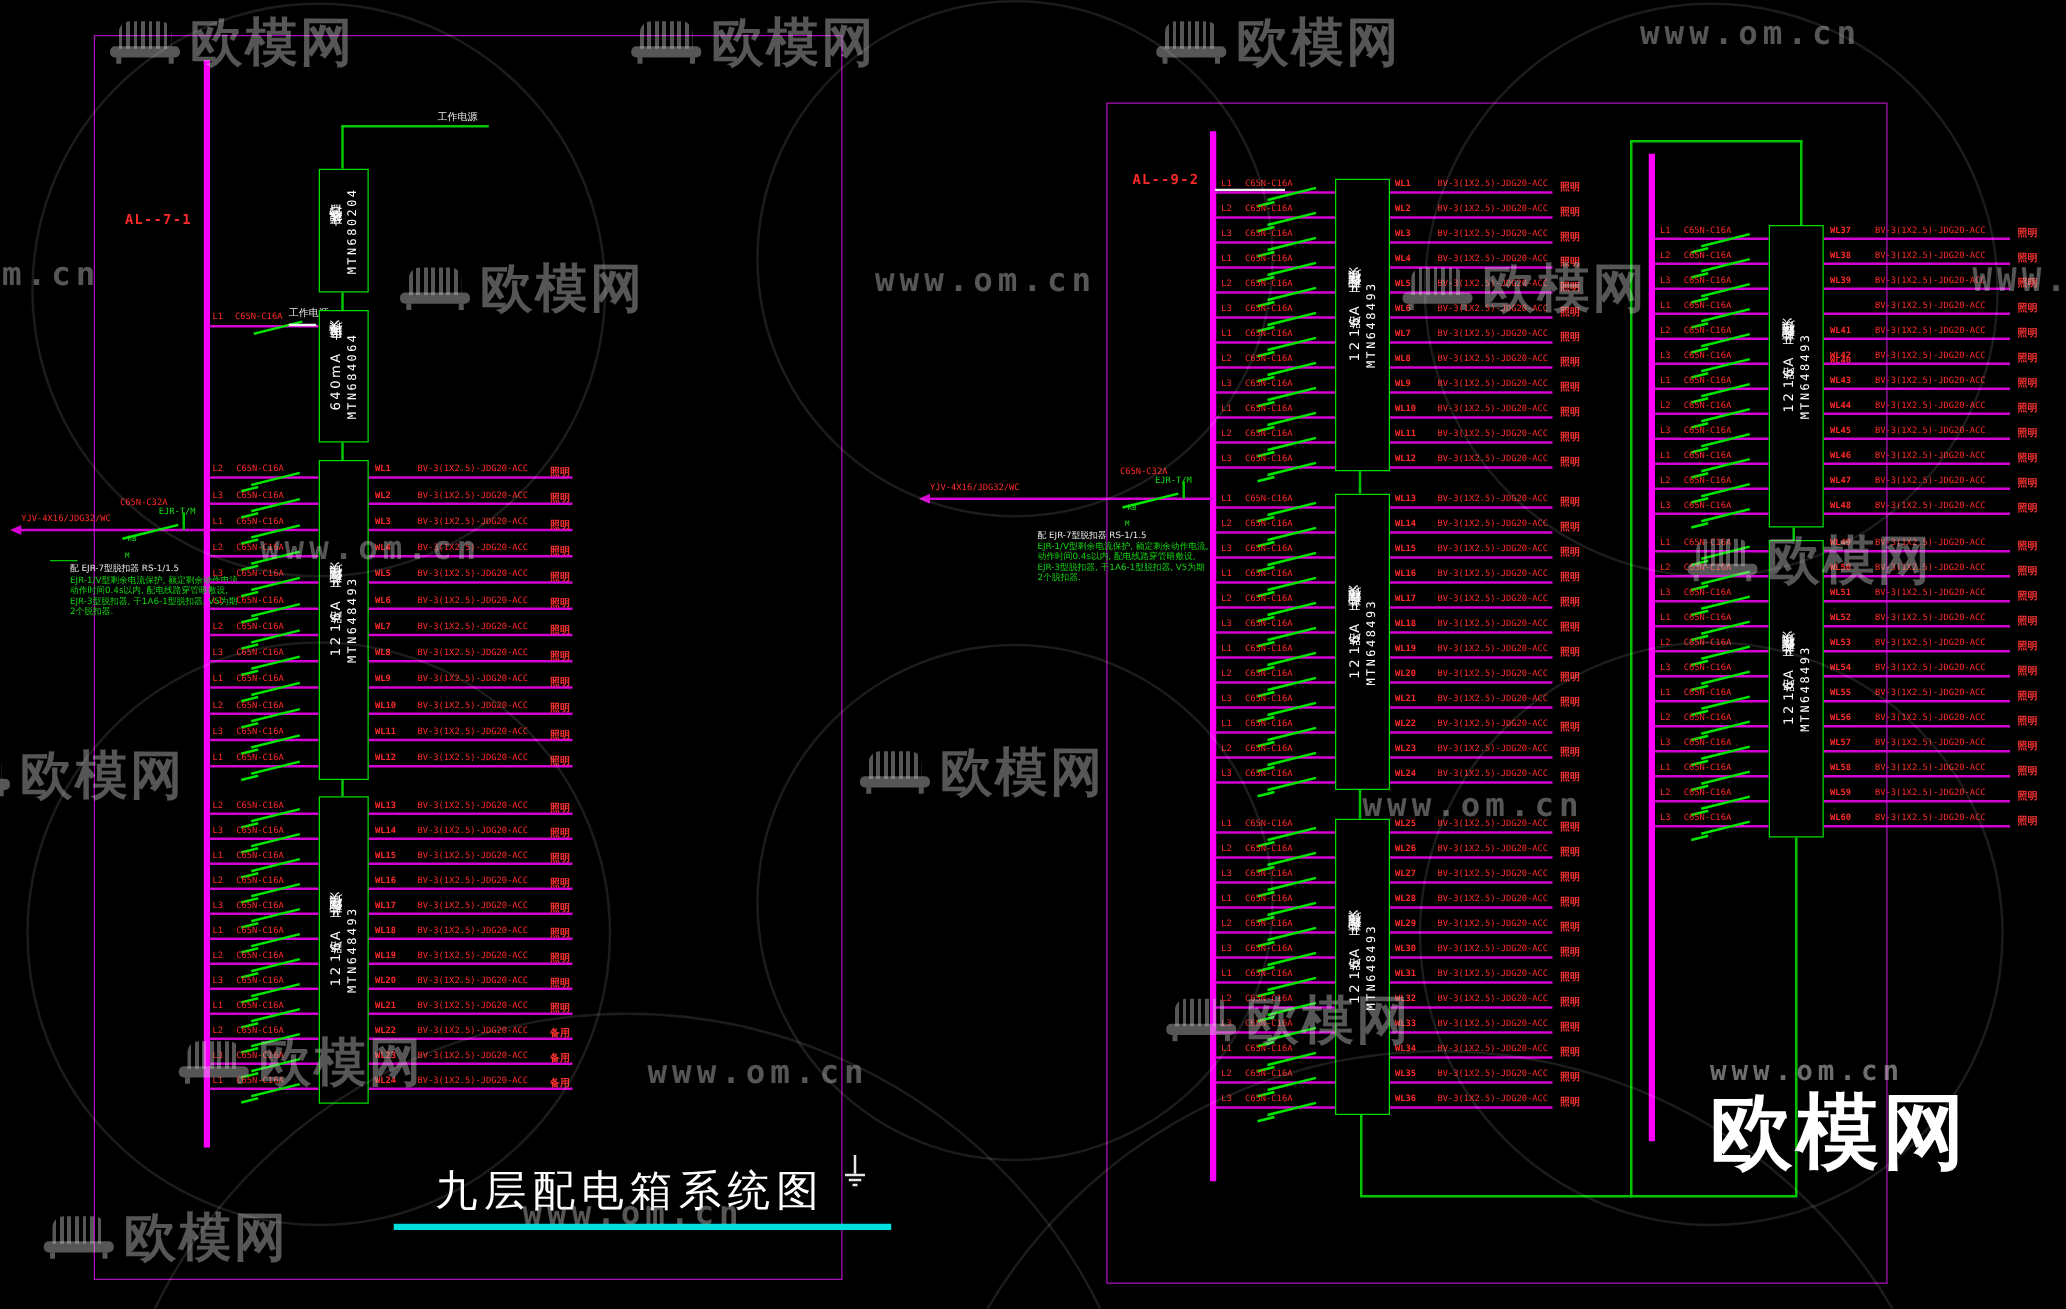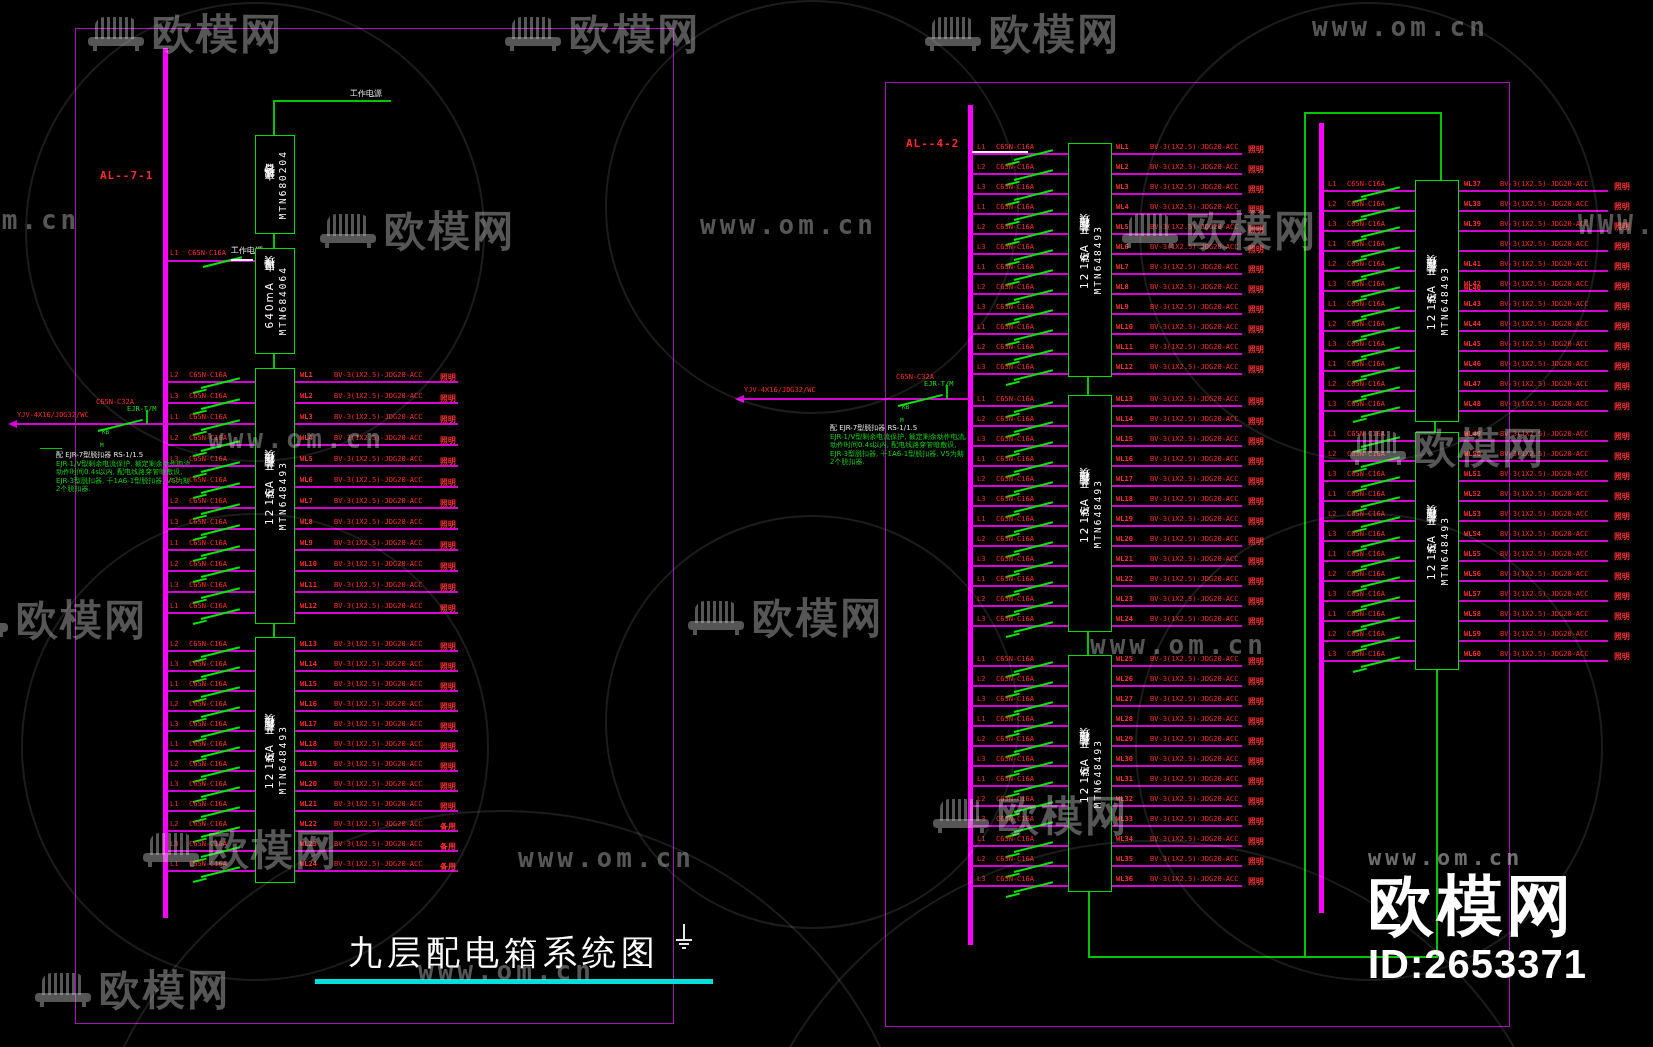--- a/index.html
+++ b/index.html
@@ -122,21 +122,21 @@
 </div>
 
 <div class="title" style="left:348px;top:930px">九层配电箱系统图</div>
 <div class="underline" style="left:315px;top:979px;width:398px"></div>
 <div class="gnd" style="left:683px;top:924px;width:2px;height:15px"></div>
 <div class="gnd" style="left:676px;top:939px;width:16px;height:2px"></div>
 <div class="gnd" style="left:679px;top:943px;width:10px;height:2px"></div>
 <div class="gnd" style="left:682px;top:947px;width:4px;height:2px"></div>
 
 <div class="panel-border" style="left:885px;top:82px;width:623px;height:943px"></div>
-<div class="red-lbl big" style="left:906px;top:140px">AL--4-2</div>
+<div class="red-lbl big" style="left:906px;top:140px">AL--9-2</div>
 <div class="bus" style="left:968px;top:105px;height:840px"></div>
 <div class="white-seg" style="left:972px;top:151px;width:56px"></div>
 
 <div class="arrow-left" style="left:735px;top:395px"></div>
 <div class="wire" style="left:742px;top:398px;width:228px"></div>
 <div class="red-lbl" style="left:744px;top:386px">YJV-4X16/JDG32/WC</div>
 <div class="red-lbl" style="left:896px;top:373px">C65N-C32A</div>
 <div class="green-lbl" style="left:924px;top:380px">EJR-T/M</div>
 <div class="gwire" style="left:946px;top:385px;width:2px;height:14px"></div>
 <div class="blade" style="left:898px;top:405px;width:46px"></div>
@@ -1056,14 +1056,13 @@
         <span class="leg1"></span>
         <span class="leg2"></span>
       </span>
       <span class="brand-txt">欧模网</span>
     </div>
   </div>
 
 <div id="site-logo" style="left:1368px;top:845px">
   <div class="url">www.om.cn</div>
   <div class="brand">欧模网</div>
-  <div class="sid">ID:2653371</div>
 </div>
 
 </body></html>

